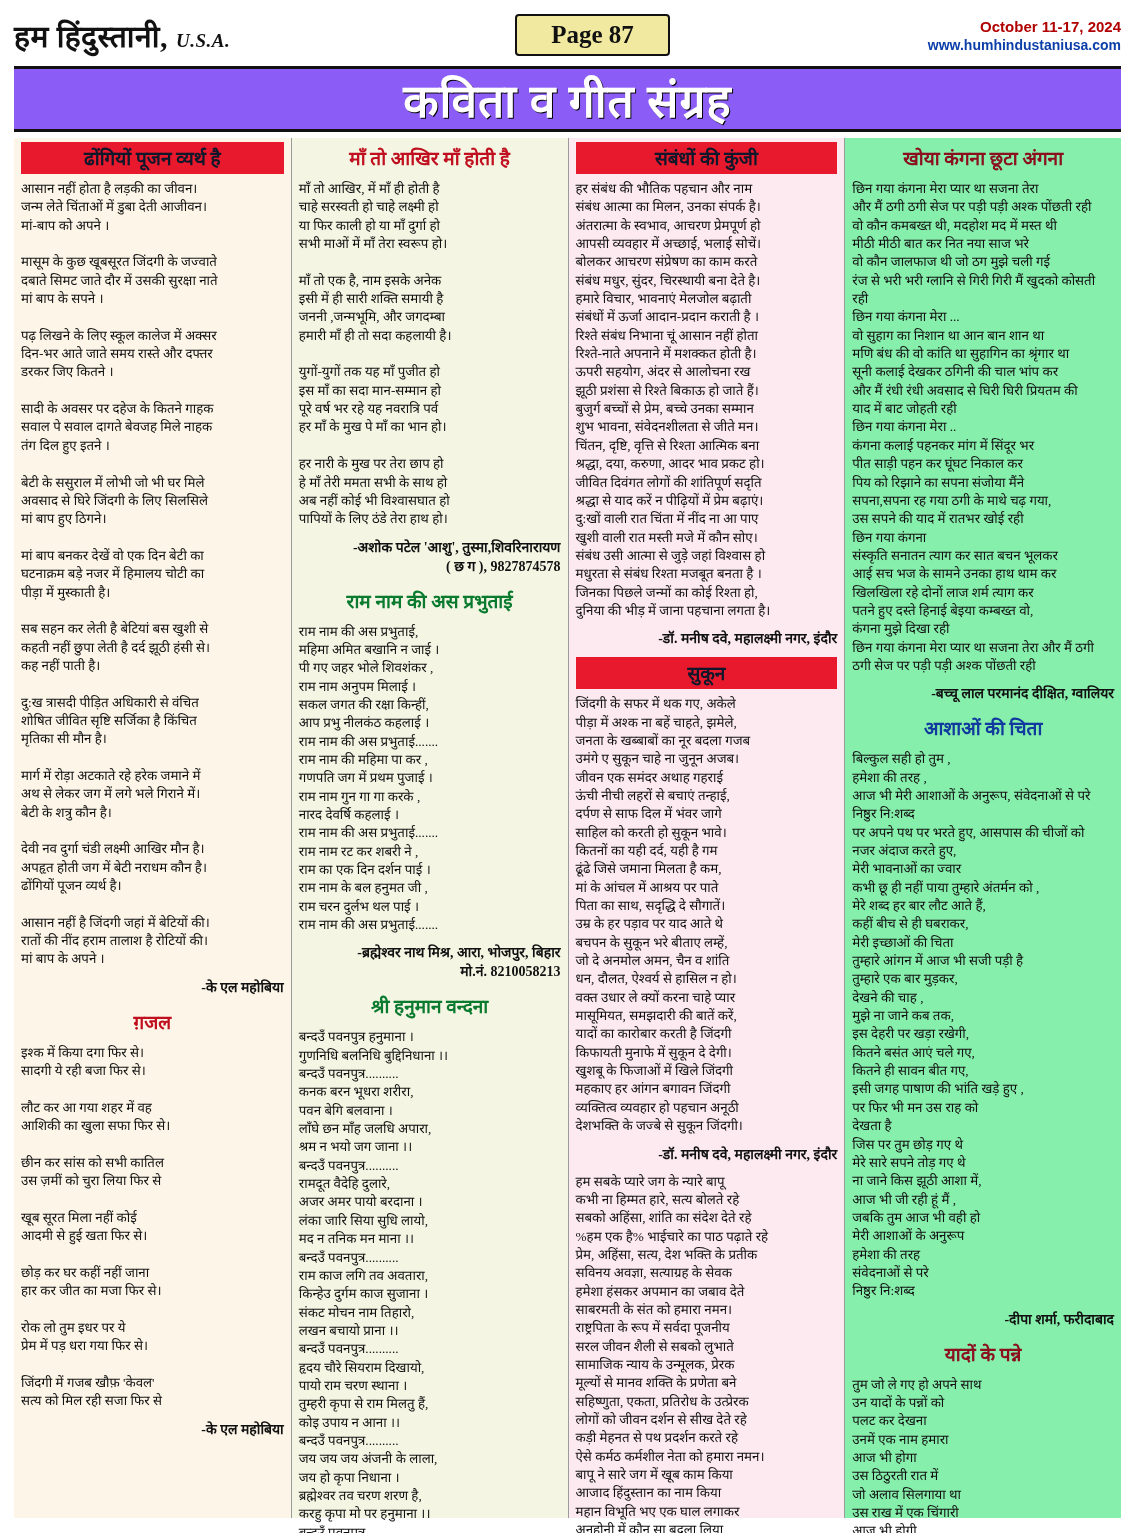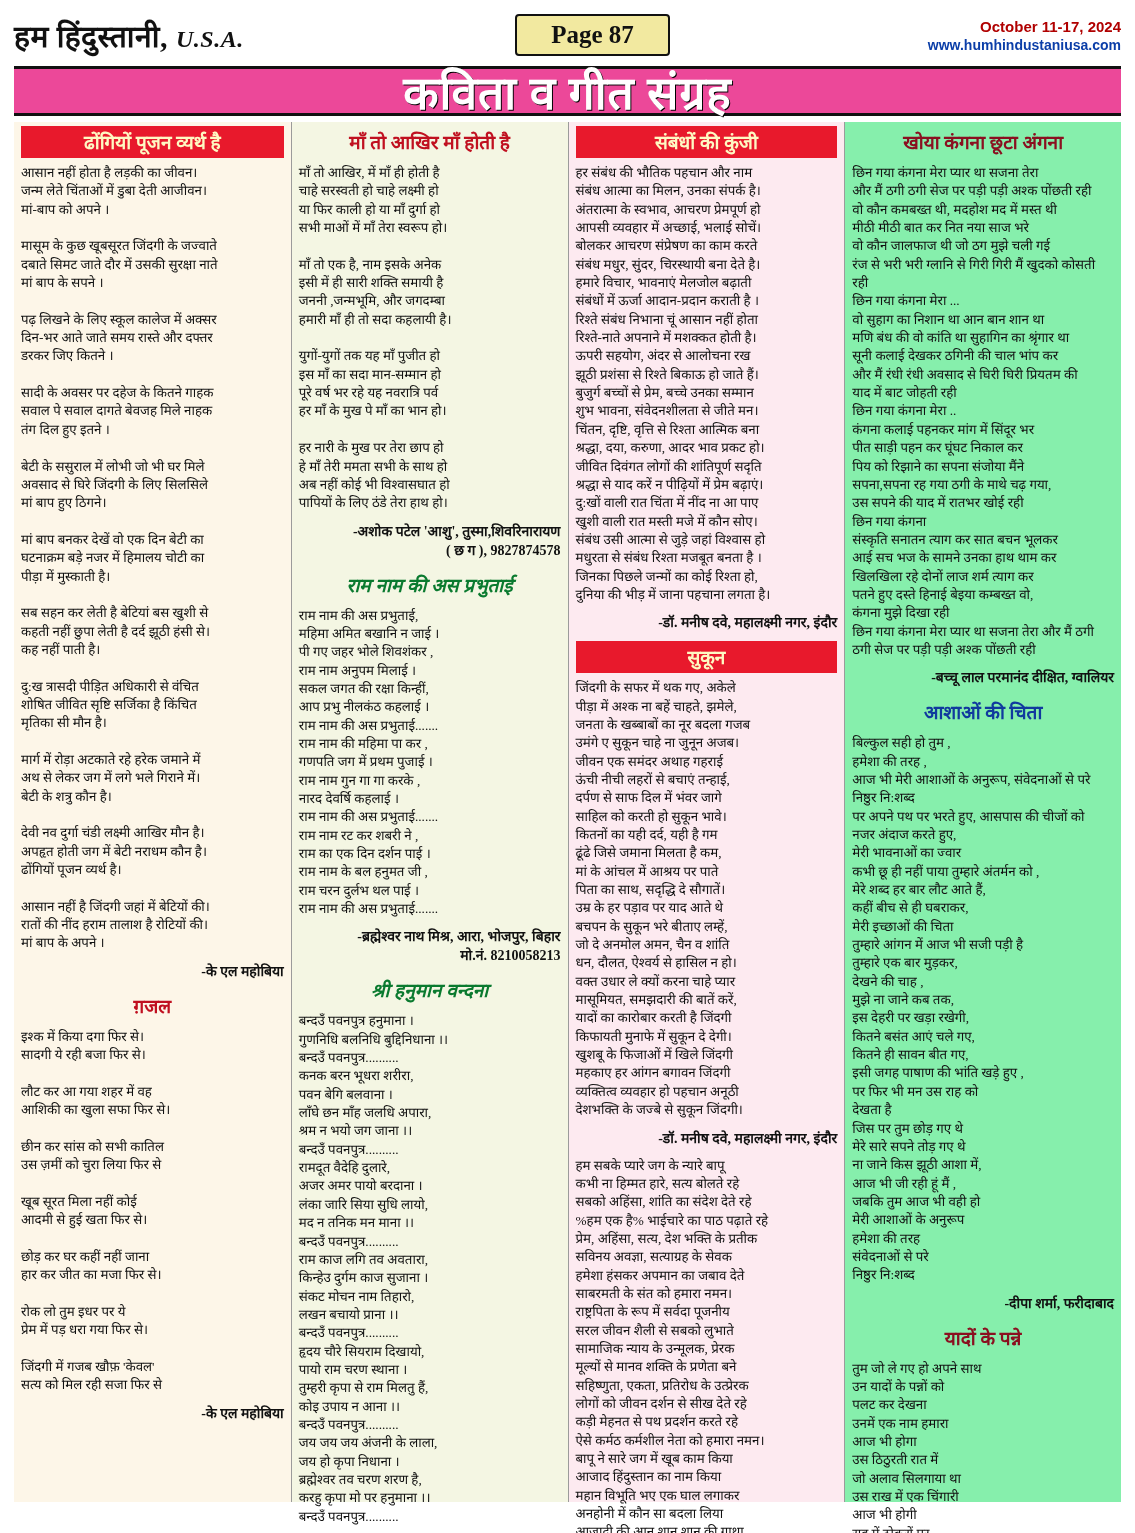--- a/index.html
+++ b/index.html
@@ -8,36 +8,36 @@
     width:1135px; height:1533px;
     background:#ffffff;
     font-family:"Liberation Sans", sans-serif;
     color:#111;
   }
   .page { position:relative; width:1135px; height:1533px; padding:8px 14px; }
 
   
   .masthead { display:flex; align-items:center; height:54px; }
   .mast-left { width:380px; font-family:"Liberation Serif", serif; font-weight:bold; font-size:30px; letter-spacing:.5px; color:#111; }
-  .mast-left .usa { font-style:italic; font-size:24px; }
+  .mast-left .usa { font-style:italic; font-size:19px; }
   .mast-center { flex:1; display:flex; justify-content:center; }
   .page-badge {
     background:#f2e9a0; border:2px solid #111; border-radius:4px;
     padding:5px 34px; font-weight:bold; font-size:25px; font-family:"Liberation Serif", serif;
   }
   .mast-right { width:330px; text-align:right; }
   .mast-right .date { color:#b00000; font-weight:bold; font-size:15px; }
   .mast-right .site { color:#0b3ea8; font-weight:bold; font-size:14px; margin-top:2px; }
 
   
   .banner {
     margin-top:4px;
-    background:#ec4899;
+    background:#8b5cf6;
     border-top:3px solid #111; border-bottom:3px solid #111;
-    height:50px; display:flex; align-items:center; justify-content:center;
+    height:66px; display:flex; align-items:center; justify-content:center;
   }
   .banner h1 {
     margin:0; color:#ffffff; font-size:46px; letter-spacing:1px;
     font-family:"Liberation Serif", serif; font-weight:bold;
     text-shadow:1px 1px 0 #000;
   }
 
   
   .cols { display:flex; margin-top:6px; gap:0; height:1380px; }
   .col { width:25%; padding:0 7px; position:relative; }
@@ -49,23 +49,23 @@
   .c4 { background:#86efac; }
 
   .headline {
     margin:4px 0 6px 0;
     text-align:center;
     font-family:"Liberation Serif", serif;
     font-weight:bold;
     font-size:19px;
     padding:3px 4px;
   }
-  .hl-red { background:#e8192c; color:#fef9c3;font-family:Liberation Serif, serif; }
+  .hl-red { background:#e8192c; color:#0f172a;font-family:Liberation Serif, serif; }
   .hl-plain { color:#c01020; }
-  .hl-green { color:#0a7a2f;font-style:italic; }
+  .hl-green { color:#0a7a2f; }
   .hl-blue { color:#103a9e; }
   .hl-maroon { color:#8a1020; }
 
   .poem {
     font-family:"Liberation Serif", serif;
     font-size:13.3px;
     line-height:1.38;
     white-space:pre-line;
     margin:0 0 8px 0;
     color:#111;

